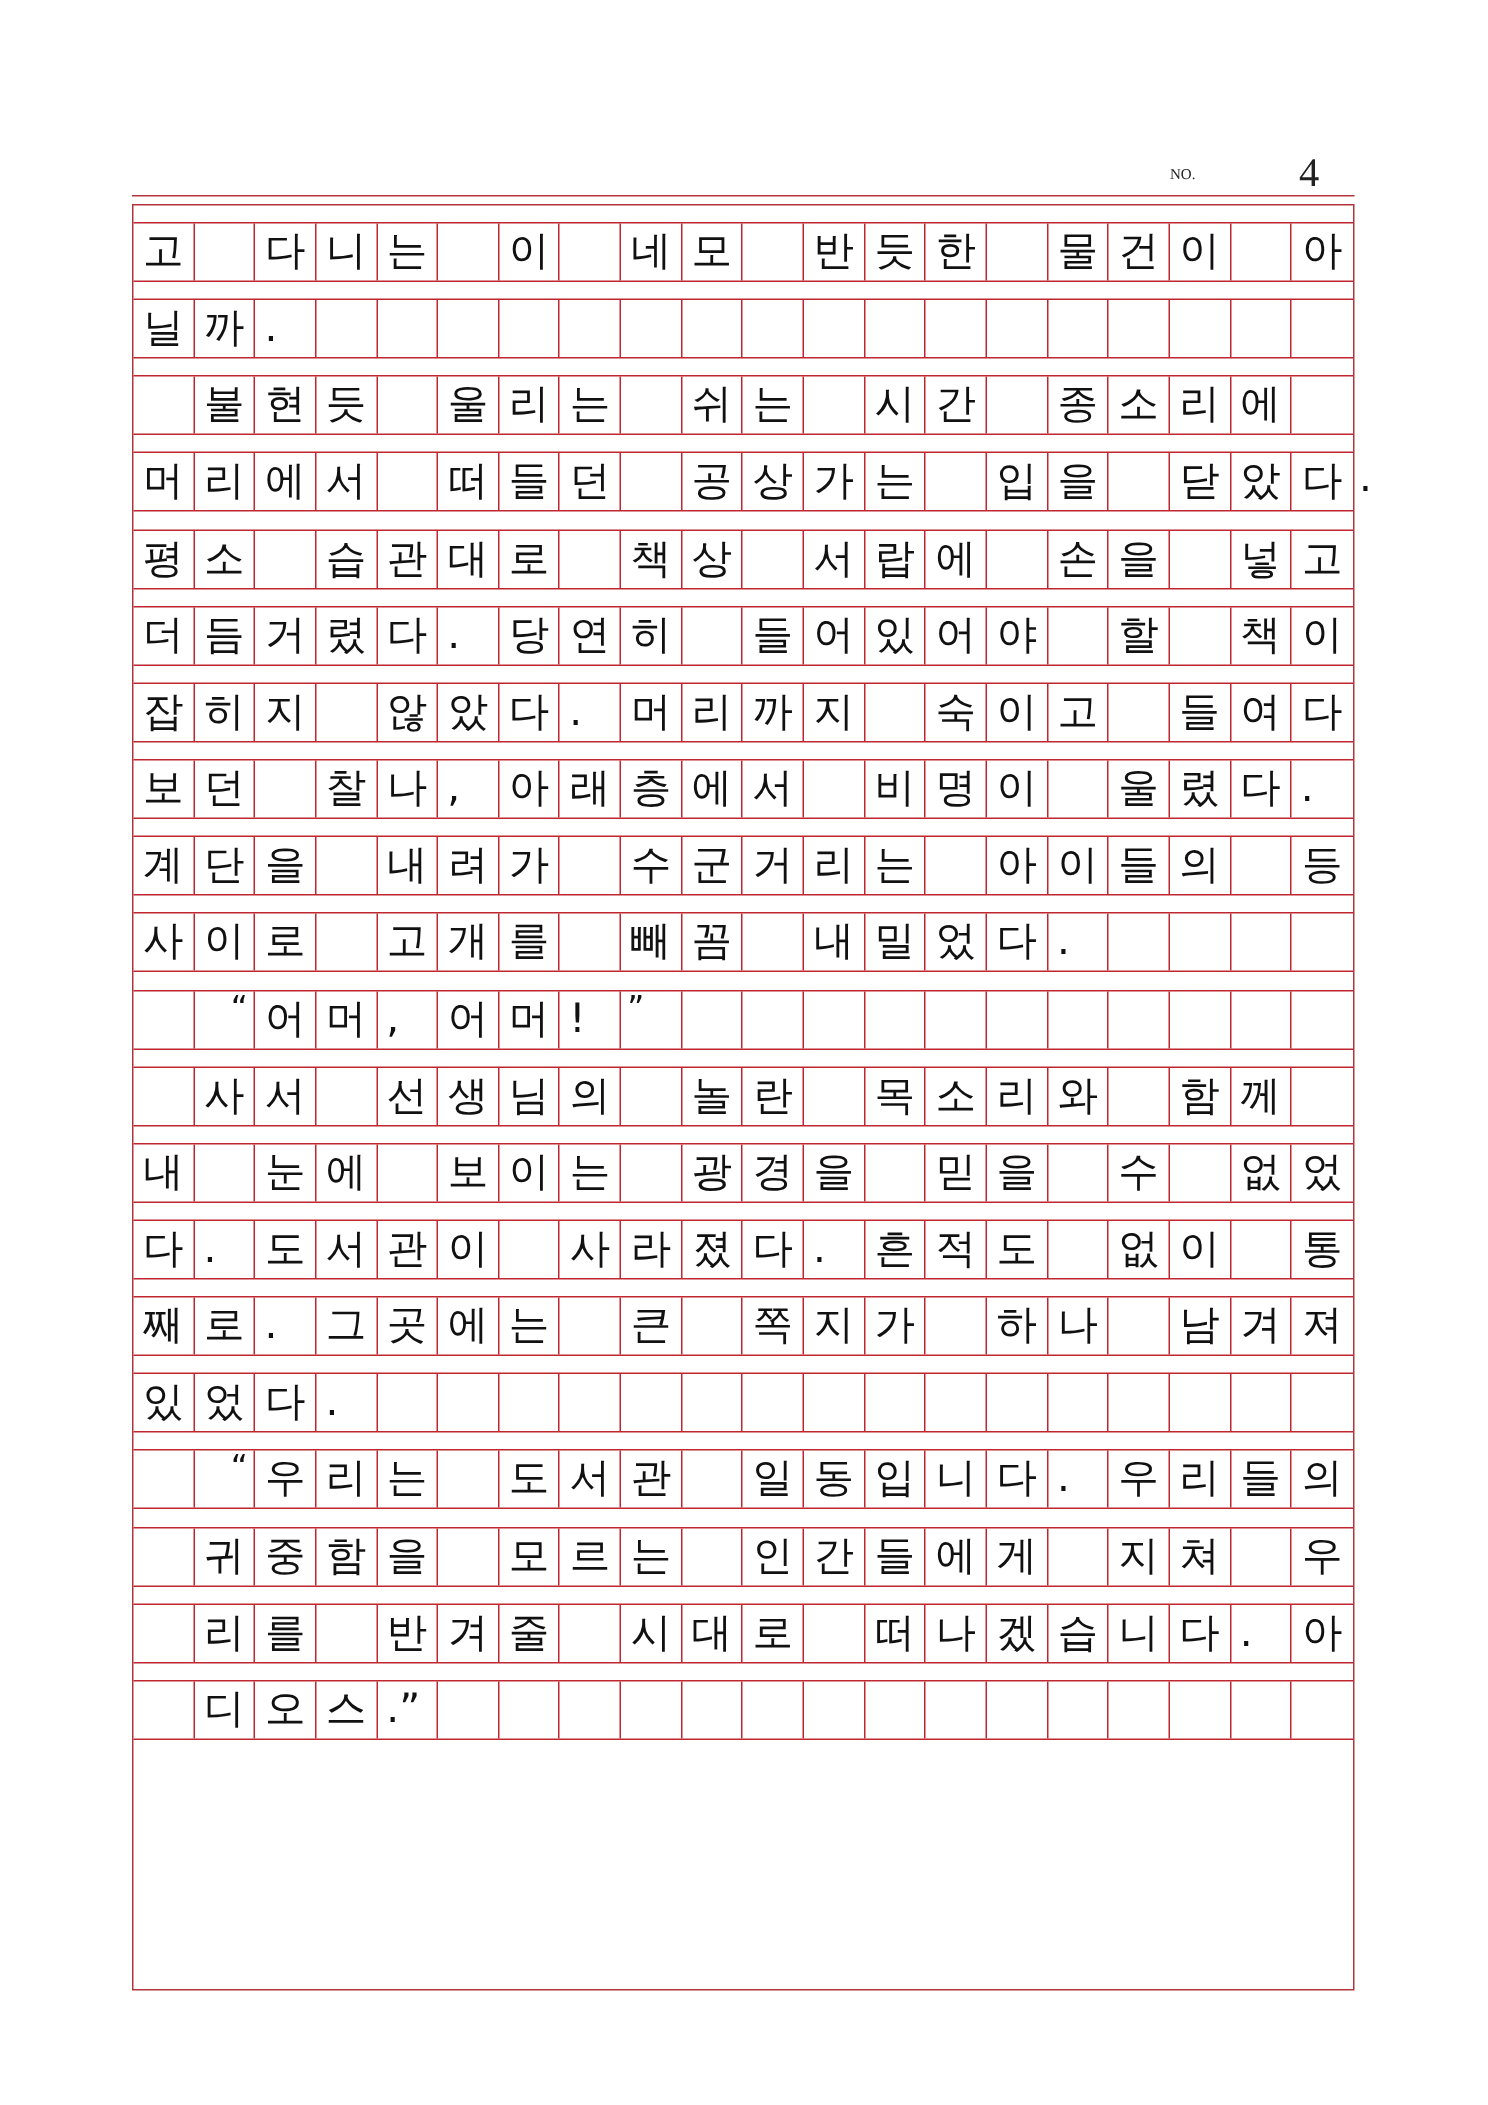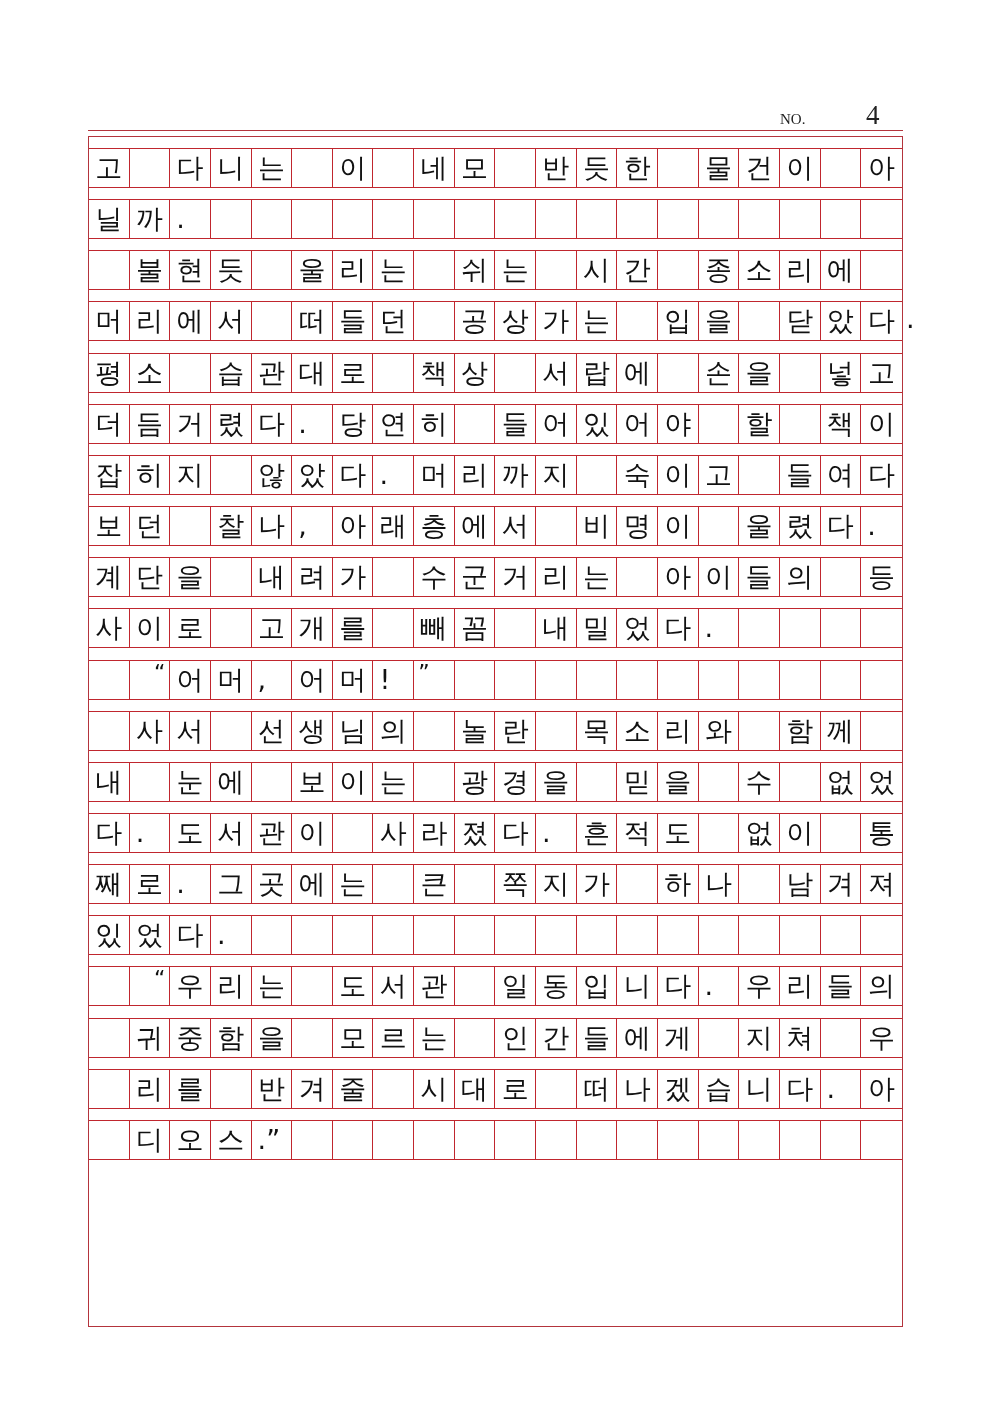--- a/index.html
+++ b/index.html
@@ -1,19 +1,19 @@
 <!DOCTYPE html>
 <html><head>
   <meta charset="utf-8">
   <style>
     html, body { margin: 0; padding: 0; background: #ffffff; }
     body { width: 992px; height: 1403px; position: relative; overflow: hidden;
            font-family: "DejaVu Sans", "Liberation Sans", sans-serif; color: #111; }
     .page-no { position: absolute; top: 100px; left: 780px; width: 110px; height: 30px; }
-    .no-label { position: absolute; left: 0; top: 11px; font-family: "Liberation Serif", "DejaVu Serif", serif; font-size: 15px; color: #222; }
+    .no-label { position: absolute; left: 0; top: 11px; font-family: "Liberation Serif", "DejaVu Serif", serif; font-size: 10px; color: #222; }
     .no-value { position: absolute; left: 86px; top: 0; font-family: "Liberation Serif", "DejaVu Serif", serif; font-size: 27px; color: #222; }
     .title-rule { position: absolute; left: 88px; top: 130px; width: 815px; height: 0; border-top: 1px solid #b4343c; }
     .sheet { position: absolute; left: 88px; top: 136px; width: 815px; height: 1191px;
              border: 1px solid #b4343c; box-sizing: border-box; }
     .row { position: absolute; left: 0; width: 813px; height: 40px;
            border-top: 1px solid #c0262e; border-bottom: 1px solid #c0262e; box-sizing: border-box;
            display: flex; }
     .cell { width: 40.65px; height: 38px; box-sizing: border-box; border-right: 1px solid #c0262e;
             position: relative; font-size: 27px; line-height: 38px; text-align: center; flex: 0 0 auto; }
     .cell:last-child { border-right: none; }

